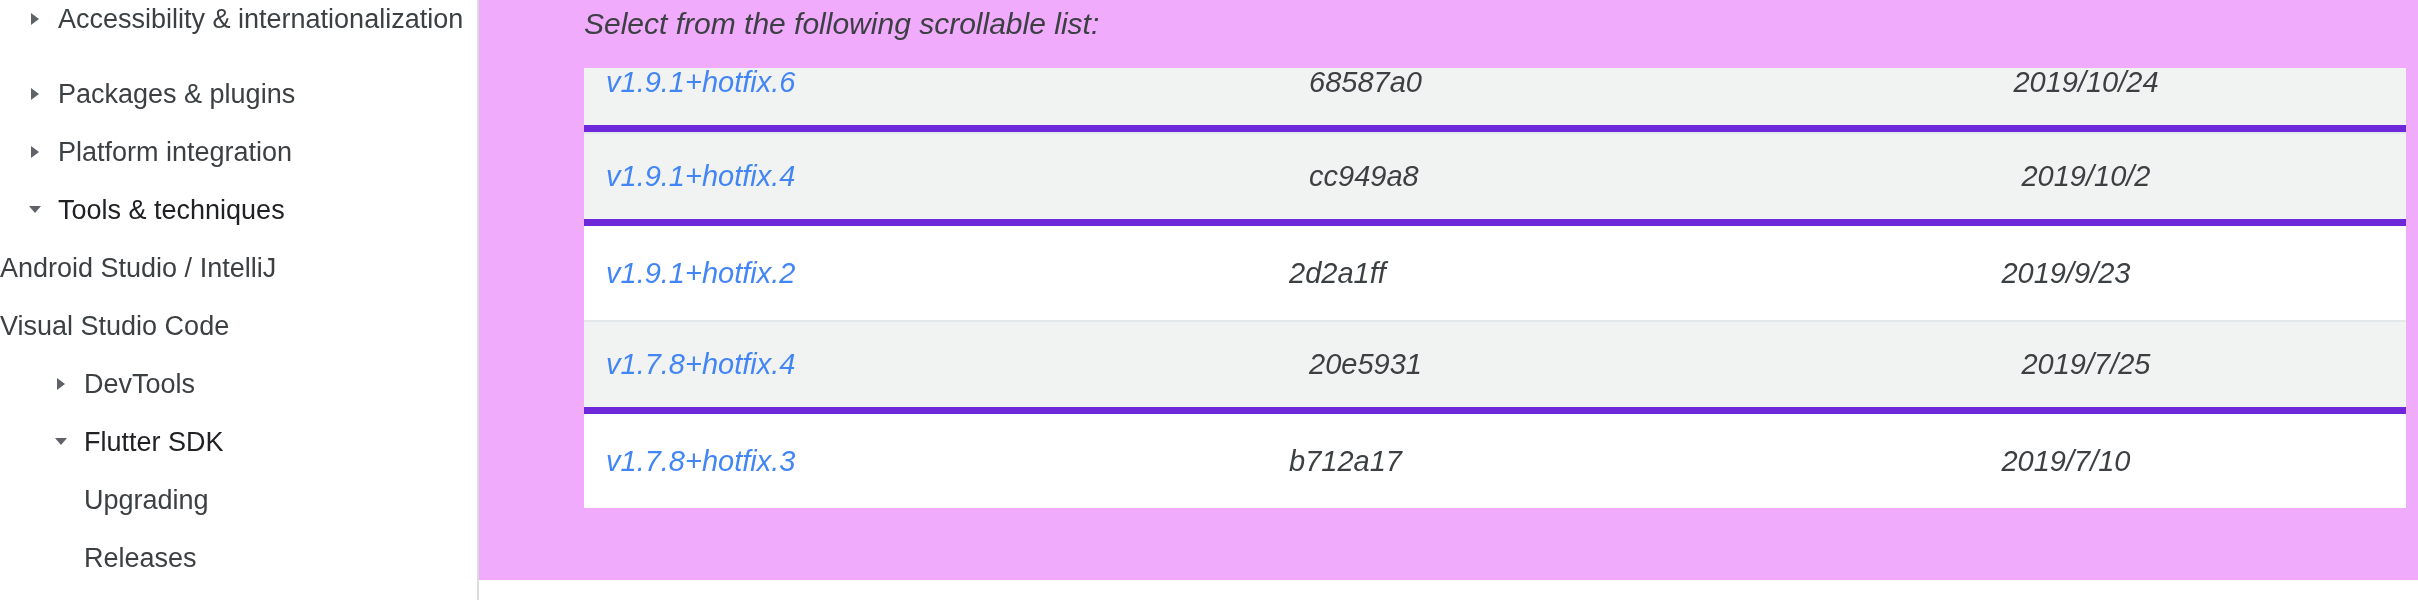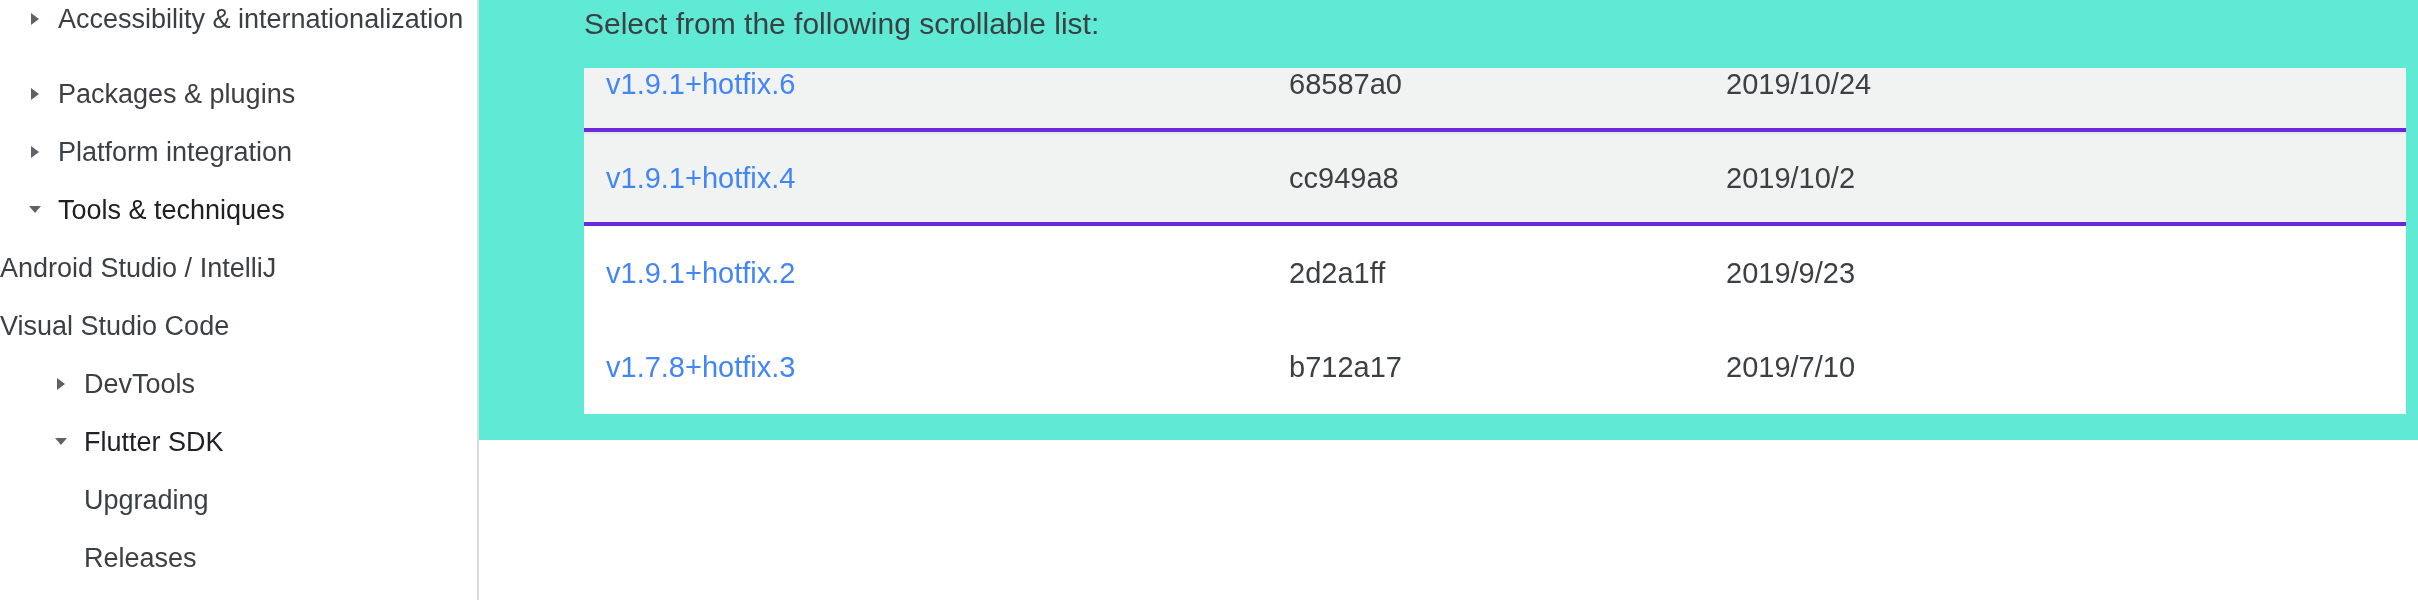--- a/index.html
+++ b/index.html
@@ -51,22 +51,23 @@
 
   .bold { font-weight:400; color:#202124; }
 
   .r0 { height:58px; }
   .r1 { height:75px; }
 
   
   .main {
     flex:1 1 auto;
     position:relative;
-    height:440px;
-    background:#5eead4;
+    height:580px;
+    background:#f0abfc;
+    font-style:italic;
   }
   .intro {
     font-size:30px;
     color:#3c4043;
     line-height:36px;
     position:absolute;
     left:105px;
     top:6px;
     white-space:nowrap;
   }
@@ -89,30 +90,31 @@
     display:flex;
     align-items:center;
     height:94px;
     font-size:29px;
     color:#3c4043;
     background:#ffffff;
   }
   .rel-row.alt {
     background:#f1f2f2;
     border-top:2px solid #e3e8ea;
-    border-bottom:4px solid #6d28d9;
+    border-bottom:7px solid #6d28d9;
+    gap:20px;
   }
   .c-version {
     flex:0 0 705px;
     padding-left:22px;
     color:#4285f4;
     cursor:pointer;
   }
   .c-hash { flex:0 0 437px; }
-  .c-date { flex:1 1 auto; }
+  .c-date { flex:1 1 auto;text-align:center; }
 </style>
 </head>
 <body>
 
 <div class="page">
 
   <div class="sidebar">
     <div class="nav" id="nav-container">
         <div class="nav-item r1 lvl1">
           <span class="caret">
@@ -190,20 +192,25 @@
           <div class="rel-row alt">
             <div class="c-version">v1.9.1+hotfix.4</div>
             <div class="c-hash">cc949a8</div>
             <div class="c-date">2019/10/2</div>
           </div>
           <div class="rel-row">
             <div class="c-version">v1.9.1+hotfix.2</div>
             <div class="c-hash">2d2a1ff</div>
             <div class="c-date">2019/9/23</div>
           </div>
+          <div class="rel-row alt">
+            <div class="c-version">v1.7.8+hotfix.4</div>
+            <div class="c-hash">20e5931</div>
+            <div class="c-date">2019/7/25</div>
+          </div>
           <div class="rel-row">
             <div class="c-version">v1.7.8+hotfix.3</div>
             <div class="c-hash">b712a17</div>
             <div class="c-date">2019/7/10</div>
           </div>
         </div>
     </div>
   </div>
 
 </div>

